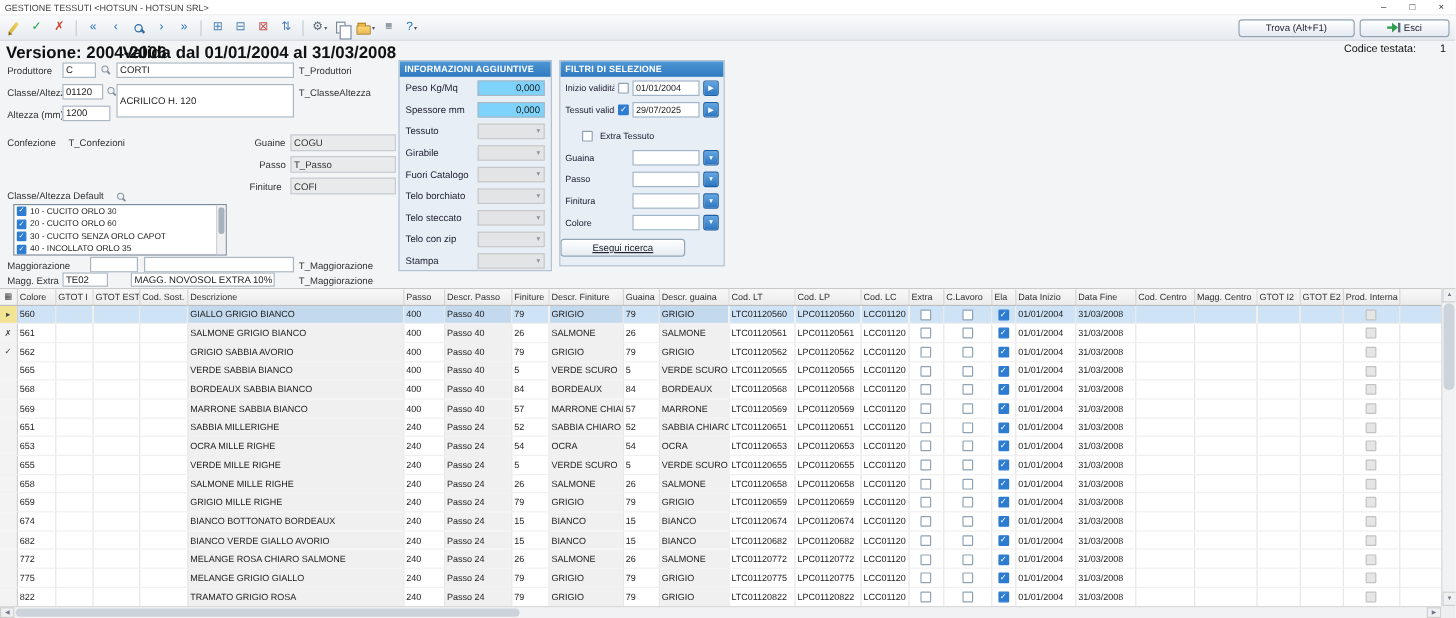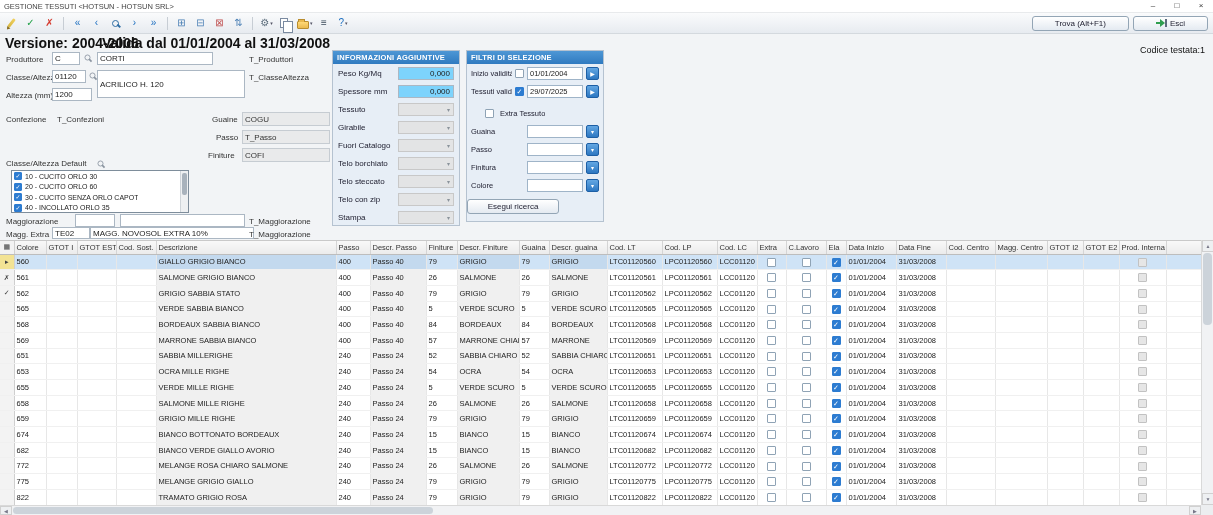--- a/index.html
+++ b/index.html
@@ -31,21 +31,21 @@
   .folderic::before{content:"";position:absolute;top:-3px;left:0;width:5px;height:2px;background:#eab94e;border:1px solid #b98d2f;border-bottom:none;}
   .pencil{width:3px;height:10px;background:linear-gradient(#f0d060,#d8b840);transform:rotate(38deg);border-radius:1px;display:inline-block;position:relative;}
   .pencil::after{content:"";position:absolute;bottom:-3px;left:-.5px;border-left:2px solid transparent;border-right:2px solid transparent;border-top:3px solid #8a6d1f;}
   .exit-ic{width:11px;height:8px;display:inline-block;position:relative;margin-right:3px;border-right:2px solid #5d6b7c;}
   .exit-ic::before{content:"";position:absolute;left:0;top:3px;width:5px;height:2px;background:#2f9e4f;}
   .exit-ic::after{content:"";position:absolute;left:4px;top:0;border-top:4px solid transparent;border-bottom:4px solid transparent;border-left:5px solid #2f9e4f;}
 
   
   .inforow{position:absolute;top:33px;left:0;right:0;height:14px;}
   .ver{position:absolute;font-size:14px;font-weight:bold;color:#111;white-space:nowrap;top:2px;}
-  .cod-test{position:absolute;right:8px;top:12px;font-size:9px;color:#111;display:flex;justify-content:center;}
+  .cod-test{position:absolute;right:8px;top:2px;font-size:9px;color:#111;display:flex;gap:20px;justify-content:center;}
 
   
   .flab{position:absolute;font-size:8px;color:#333;white-space:nowrap;}
   .inp{position:absolute;border:1px solid #abb7c3;background:#fff;font-size:8px;color:#222;padding:0 2px;display:flex;align-items:center;height:13px;overflow:hidden;white-space:nowrap;}
   .inp.gray{background:#e9eaeb;border-color:#c6ccd2;color:#333;}
   .inp.multi{height:28px;}
   .lk{position:absolute;display:inline-flex;}
 
   .cb{width:9px;height:9px;border:1px solid #8fa3b5;background:#fff;display:inline-flex;align-items:center;justify-content:center;font-size:7px;line-height:1;color:#fff;border-radius:1px;flex:0 0 auto;}
   .cb-on{background:#2d7cd1;border-color:#2d7cd1;}
@@ -74,21 +74,21 @@
   .dd{font-style:normal;font-size:6px;color:#8b949c;}
   .stato-body{display:flex;align-items:center;gap:6px;padding:9px 0 0 12px;}
   .stato-opt{display:flex;align-items:center;gap:3px;font-size:8px;color:#223;margin-right:8px;}
 
   .f-row{display:flex;align-items:center;gap:3px;height:18px;padding:0 4px;}
   .f-lab{flex:1;font-size:7.5px;color:#223;white-space:nowrap;overflow:hidden;}
   .f-inp{width:56px;height:13px;border:1px solid #9fb4c8;background:#fff;font-size:7.5px;display:flex;align-items:center;padding:0 2px;flex:0 0 auto;}
   .bluebtn{width:13px;height:13px;background:linear-gradient(#63a7e3,#2d77c1);border:1px solid #1d5fa5;color:#fff;font-size:6px;display:inline-flex;align-items:center;justify-content:center;border-radius:2px;flex:0 0 auto;}
   .extra-row{margin-top:4px;padding-left:18px;}
   .extra-row .f-lab{flex:0 0 auto;margin-left:3px;}
-  .search-btn{margin:5px auto 0;width:92px;}
+  .search-btn{margin:5px auto 0;width:104px;text-decoration:underline;}
 
   
   .grid-wrap{position:absolute;left:0;top:240px;width:1201px;height:265px;background:#fff;overflow:hidden;border-top:1px solid #c9c9c9;}
   table.grid{border-collapse:collapse;table-layout:fixed;width:1201px;}
   .grid th{height:13px;background:linear-gradient(#f8f8f8,#ebebeb);border-right:1px solid #d5d5d5;border-bottom:1px solid #bdbdbd;font-size:7.5px;font-weight:normal;color:#333;text-align:left;padding:0 2px;white-space:nowrap;overflow:hidden;}
   .grid td{height:15.7px;border-right:1px solid #e7e7e7;border-bottom:1px solid #f0f0f0;font-size:7.5px;color:#222;padding:0 2px;white-space:nowrap;overflow:hidden;}
   .grid td.ro{background:#f0f0f0;}
   .grid tr.sel td{background:#cfe3f6;}
   .grid tr.sel td.ro{background:#c3d9ee;}
   .grid td.ck{text-align:center;padding:0;}
@@ -197,21 +197,21 @@
       <span>Codice testata:</span>
       <span>1</span>
     </span>
   </div>
 
   <span class="flab" style="left:6px;top:55px">Produttore</span>
   <span class="inp" style="left:52px;top:52px;width:28px">C</span>
   <span class="lk" style="left:84px;top:54px">
       <i class="mag g"></i>
     </span>
-  <span class="inp" style="left:97px;top:52px;width:116px">CORTI</span>
+  <span class="inp" style="left:97px;top:52px;width:148px">CORTI</span>
   <span class="flab" style="left:249px;top:55px">T_Produttori</span>
 
   <span class="flab" style="left:6px;top:73px">Classe/Altezza</span>
   <span class="inp" style="left:52px;top:70px;width:34px">01120</span>
   <span class="lk" style="left:89px;top:72px">
       <i class="mag g"></i>
     </span>
   <span class="inp multi" style="left:97px;top:70px;width:148px">ACRILICO H. 120</span>
   <span class="flab" style="left:249px;top:73px">T_ClasseAltezza</span>
 
@@ -258,21 +258,21 @@
   </div>
 
 
   <span class="flab" style="left:6px;top:217px">Maggiorazione</span>
   <span class="inp" style="left:75px;top:214px;width:40px"></span>
   <span class="inp" style="left:120px;top:214px;width:125px"></span>
   <span class="flab" style="left:249px;top:217px">T_Maggiorazione</span>
 
   <span class="flab" style="left:6px;top:230px">Magg. Extra</span>
   <span class="inp" style="left:52px;top:227px;width:38px;height:12px">TE02</span>
-  <span class="inp" style="left:90px;top:227px;width:164px;height:12px">MAGG. NOVOSOL EXTRA 10%</span>
+  <span class="inp" style="left:109px;top:227px;width:120px;height:12px">MAGG. NOVOSOL EXTRA 10%</span>
   <span class="flab" style="left:249px;top:230px">T_Maggiorazione</span>
 
   <div class="panel" style="left:332px;top:50px;width:128px;height:176px">
     <div class="panel-h">INFORMAZIONI AGGIUNTIVE</div>
     <div id="info-fields">
         <div class="p-row">
           <span class="p-lab">Peso Kg/Mq</span>
           <span class="p-inp num">0,000</span>
         </div>
         <div class="p-row">
@@ -485,21 +485,21 @@
             <td></td>
             <td class="ck"><span class="cb cb-dis"></span></td>
             <td class="fillc"></td>
           </tr>
           <tr>
             <td class="gut">✓</td>
             <td>562</td>
             <td></td>
             <td></td>
             <td></td>
-            <td class="ro">GRIGIO SABBIA STATO</td>
+            <td class="ro">GRIGIO SABBIA AVORIO</td>
             <td>400</td>
             <td class="ro">Passo 40</td>
             <td>79</td>
             <td class="ro">GRIGIO</td>
             <td>79</td>
             <td class="ro">GRIGIO</td>
             <td>LTC01120562</td>
             <td>LPC01120562</td>
             <td>LCC01120</td>
             <td class="ck"><span class="cb cb-off"></span></td>

